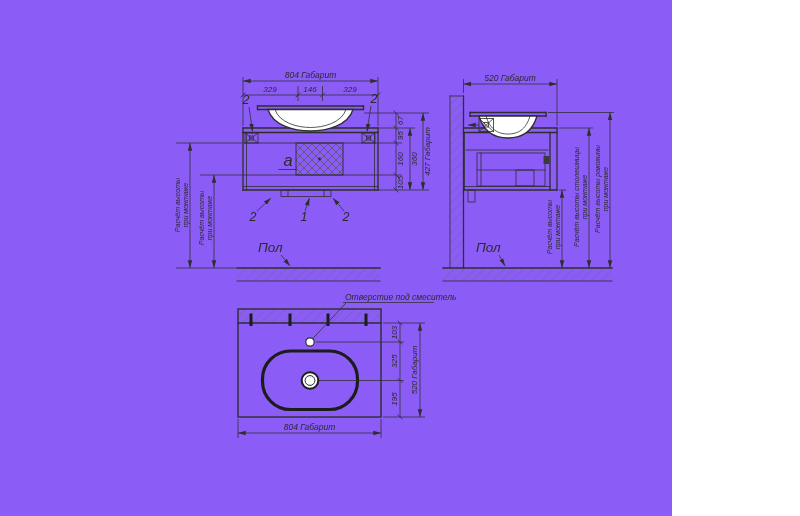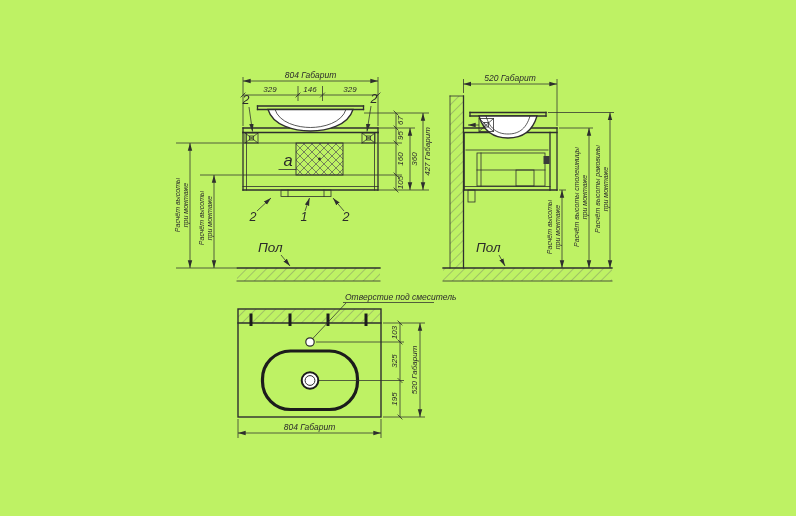--- a/index.html
+++ b/index.html
@@ -1,16 +1,16 @@
 <!DOCTYPE html>
 <html><head>
 <meta charset="utf-8">
 <style>
   html,body{margin:0;padding:0;background:#ffffff;}
-  .canvas{position:relative;width:796px;height:516px;background:#bef264;overflow:hidden;}
+  .canvas{position:relative;width:672px;height:516px;background:#8b5cf6;overflow:hidden;}
   svg{display:block;}
   text{font-family:"Liberation Sans",sans-serif;font-style:italic;fill:#2b2b2b;}
   .t7{font-size:7px;}
   .t8{font-size:8px;}
   .t85{font-size:8.5px;}
   .t12{font-size:12.5px;}
   .t13{font-size:13.5px;}
   .t16{font-size:16.5px;}
   .ln{stroke:#2e2e2e;stroke-width:1.3;fill:none;stroke-linecap:square;}
   .l2{stroke:#2e2e2e;stroke-width:0.8;fill:none;stroke-linecap:square;}

